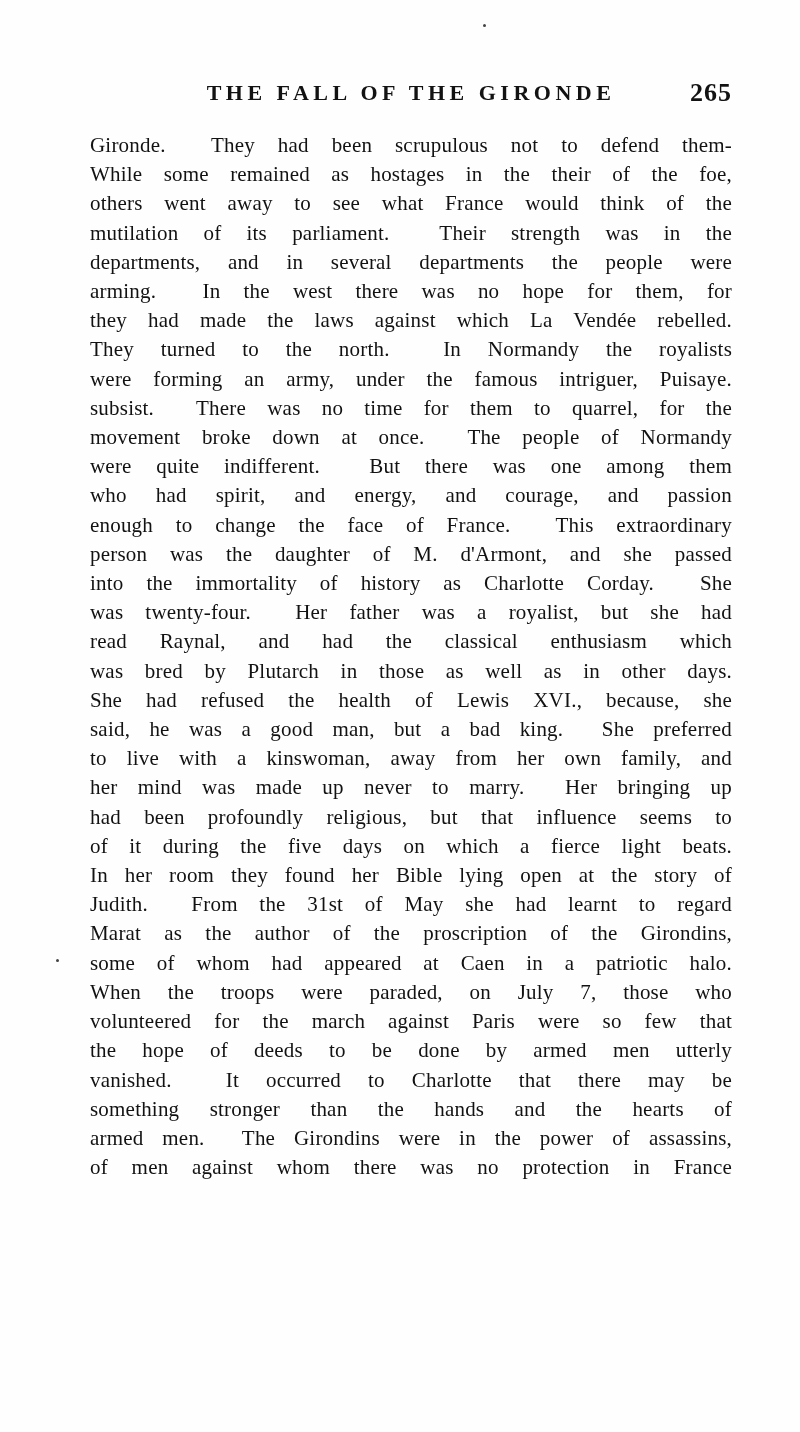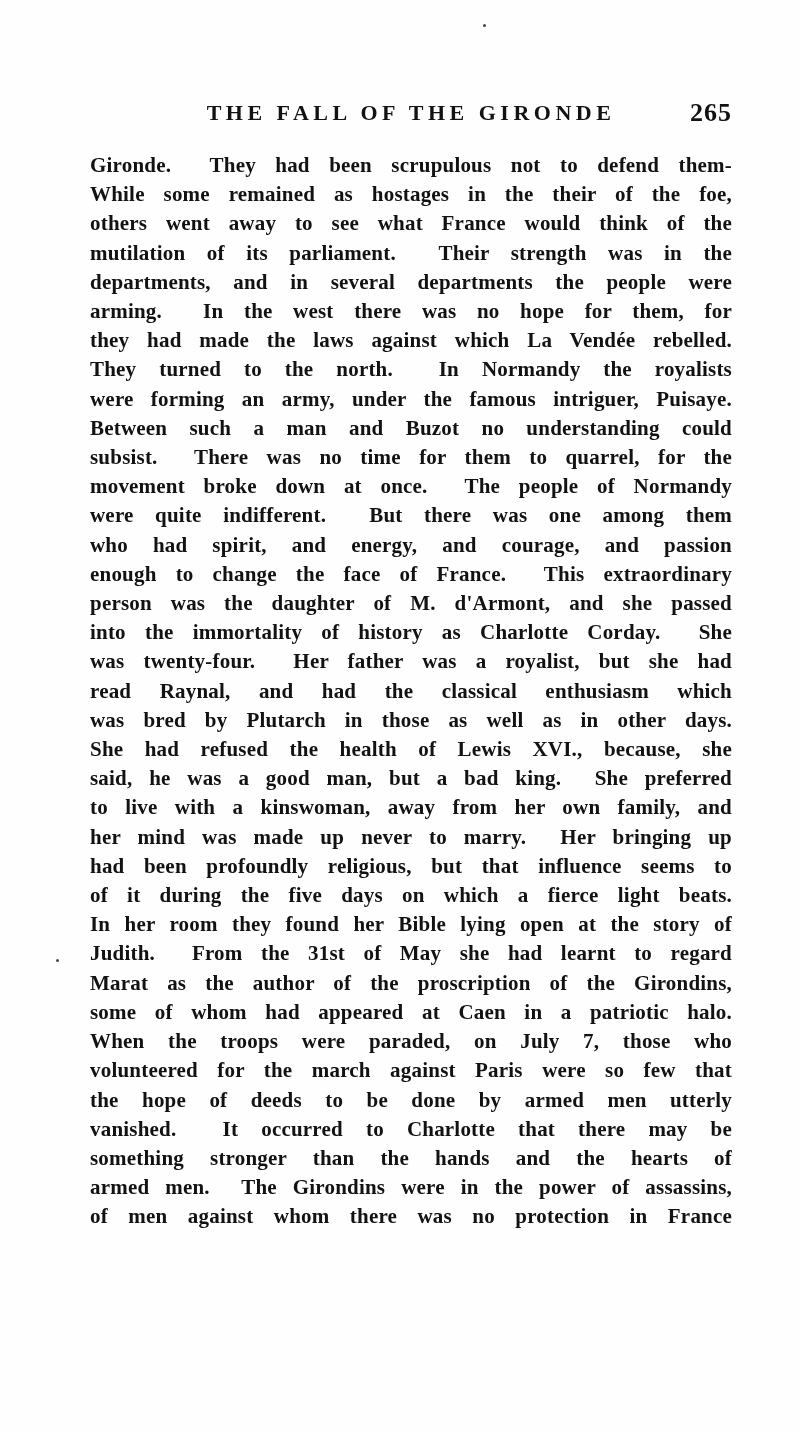--- a/index.html
+++ b/index.html
@@ -17,21 +17,21 @@
     color: #121212;
   }
   .content {
     position: absolute;
     left: 90px;
     top: 0;
     width: 642px;
   }
   .running-header {
     position: relative;
-    margin-top: 100px;
+    margin-top: 80px;
     height: 26px;
     line-height: 26px;
   }
   .running-title {
     display: block;
     text-align: center;
     font-size: 22px;
     font-weight: bold;
     letter-spacing: 4.5px;
     white-space: nowrap;
@@ -48,21 +48,20 @@
     margin-top: 25px;
   }
   .line {
     font-size: 21px;
     line-height: 29.2px;
     white-space: pre-wrap;
     text-align: justify;
     text-align-last: justify;
     letter-spacing: 0.2px;
     word-spacing: 1px;
-    font-weight: bold;
   }
   .speck {
     position: absolute;
     background: #444;
     border-radius: 50%;
   }
   .speck-top {
     left: 483px;
     top: 24px;
     width: 3px;
@@ -92,21 +91,20 @@
 
     <div class="line">Gironde.  They had been scrupulous not to defend them-</div>
         <div class="line">While some remained as hostages in the their of the foe,</div>
         <div class="line">others went away to see what France would think of the</div>
         <div class="line">mutilation of its parliament.  Their strength was in the</div>
         <div class="line">departments, and in several departments the people were</div>
         <div class="line">arming.  In the west there was no hope for them, for</div>
         <div class="line">they had made the laws against which La Vendée rebelled.</div>
         <div class="line">They turned to the north.  In Normandy the royalists</div>
         <div class="line">were forming an army, under the famous intriguer, Puisaye.</div>
-        <div class="line">Between such a man and Buzot no understanding could</div>
         <div class="line">subsist.  There was no time for them to quarrel, for the</div>
         <div class="line">movement broke down at once.  The people of Normandy</div>
         <div class="line">were quite indifferent.  But there was one among them</div>
         <div class="line">who had spirit, and energy, and courage, and passion</div>
         <div class="line">enough to change the face of France.  This extraordinary</div>
         <div class="line">person was the daughter of M. d'Armont, and she passed</div>
         <div class="line">into the immortality of history as Charlotte Corday.  She</div>
         <div class="line">was twenty-four.  Her father was a royalist, but she had</div>
         <div class="line">read Raynal, and had the classical enthusiasm which</div>
         <div class="line">was bred by Plutarch in those as well as in other days.</div>

